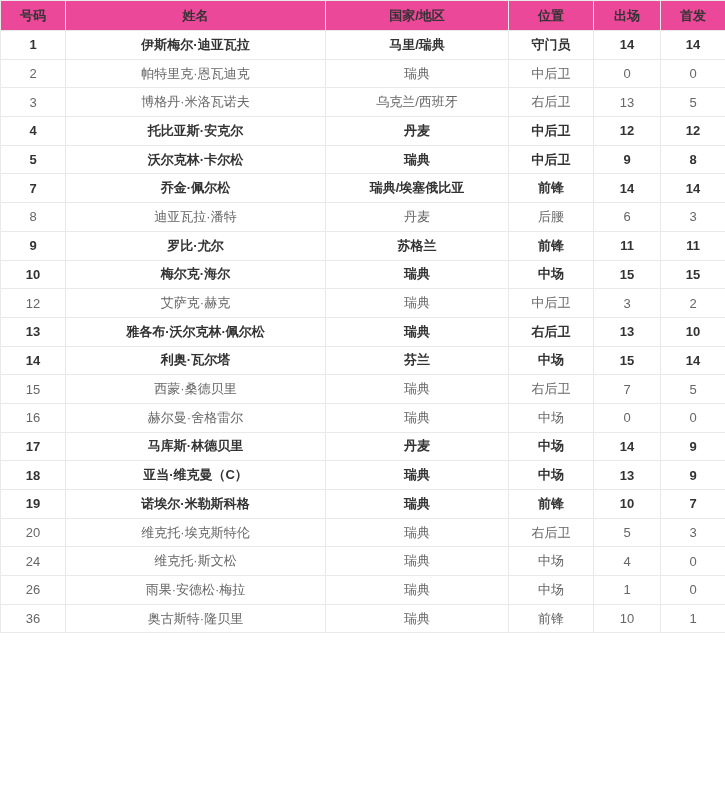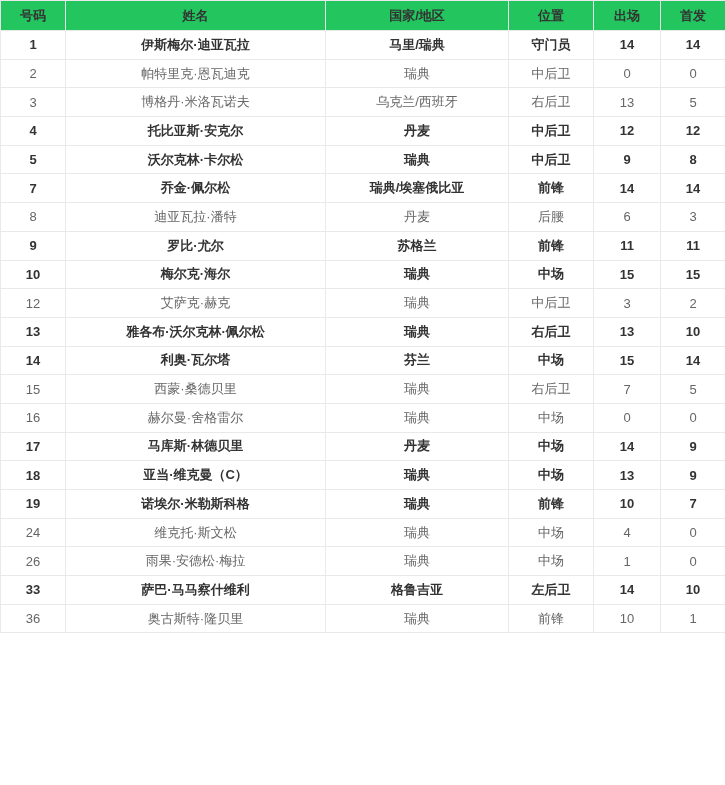--- a/index.html
+++ b/index.html
@@ -22,21 +22,21 @@
   table.squad td {
     border: 1px solid #e9e9e9;
     text-align: center;
     vertical-align: middle;
     font-size: 13px;
     padding: 0 2px;
     white-space: nowrap;
     overflow: hidden;
   }
   table.squad thead th {
-    background: #22c55e;
+    background: #ec4899;
     color: #333333;
     font-weight: 700;
     height: 29px;
   }
   table.squad tbody td {
     height: 27.7px;
     color: #666666;
     font-weight: 400;
     background: #ffffff;
   }
@@ -214,20 +214,28 @@
 
   <tr class="bold">
     <td>19</td>
     <td>诺埃尔·米勒斯科格</td>
     <td>瑞典</td>
     <td>前锋</td>
     <td>10</td>
     <td>7</td>
   </tr>
 
+  <tr>
+    <td>20</td>
+    <td>维克托·埃克斯特伦</td>
+    <td>瑞典</td>
+    <td>右后卫</td>
+    <td>5</td>
+    <td>3</td>
+  </tr>
 
 
   <tr>
     <td>24</td>
     <td>维克托·斯文松</td>
     <td>瑞典</td>
     <td>中场</td>
     <td>4</td>
     <td>0</td>
   </tr>
@@ -235,28 +243,20 @@
   <tr>
     <td>26</td>
     <td>雨果·安德松·梅拉</td>
     <td>瑞典</td>
     <td>中场</td>
     <td>1</td>
     <td>0</td>
   </tr>
 
 
-  <tr class="bold">
-    <td>33</td>
-    <td>萨巴·马马察什维利</td>
-    <td>格鲁吉亚</td>
-    <td>左后卫</td>
-    <td>14</td>
-    <td>10</td>
-  </tr>
 
 
   <tr>
     <td>36</td>
     <td>奥古斯特·隆贝里</td>
     <td>瑞典</td>
     <td>前锋</td>
     <td>10</td>
     <td>1</td>
   </tr>

